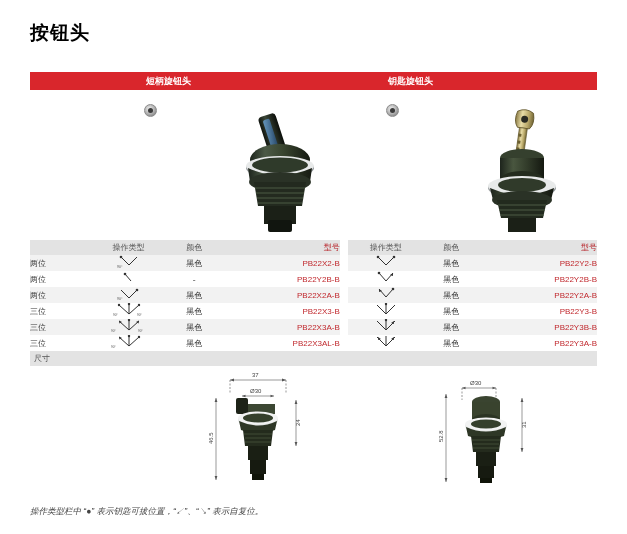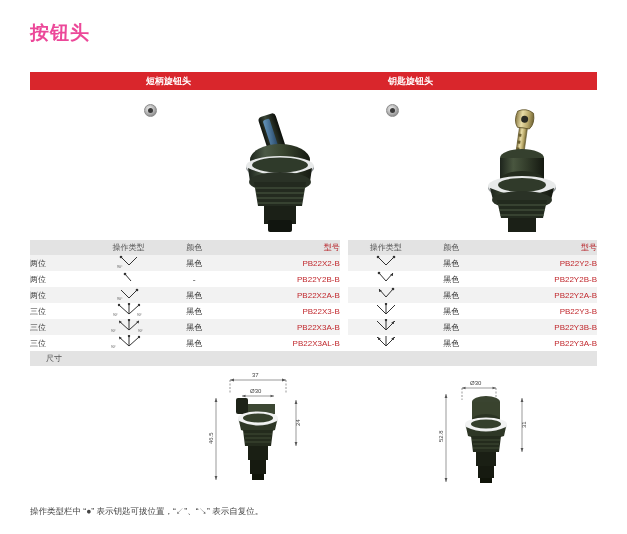--- a/index.html
+++ b/index.html
@@ -12,21 +12,21 @@
     color: #333;
     position: relative;
     overflow: hidden;
   }
   .page-title {
     position: absolute;
     left: 30px;
     top: 20px;
     font-size: 19px;
     font-weight: bold;
-    color: #ec4899;
+    color: #000000;
     letter-spacing: 1px;
   }
 
   
   .header-bar {
     position: absolute;
     left: 30px;
     top: 72px;
     width: 567px;
     height: 18px;
@@ -111,21 +111,21 @@
   .c-pos { width: 56px; color: #333; }
   .c-op  { width: 68px; text-align: center; }
   .c-color { width: 52px; text-align: center; font-family: Liberation Mono, monospace; }
   .c-model { width: 107px; text-align: right; color: #c0282d; }
   .divider-cell { width: 8px; background: #fff !important; }
 
   .dims-row td {
     background: #e3e3e3;
     color: #555;
     height: 15px;
-    padding-left: 16px;
+    padding-left: 4px;
   }
 
   
   .glyph { display:inline-block; position: relative; width: 40px; height: 14px; }
   .glyph svg { position:absolute; left:0; top:0; }
 
   
   .dim-area {
     position: absolute;
     left: 30px;
@@ -133,20 +133,21 @@
     width: 567px;
     height: 130px;
   }
 
   .footnote {
     position: absolute;
     left: 30px;
     top: 506px;
     font-size: 8.5px;
     color: #444;
+    font-style: italic;
   }
 
   .vline {
     position: absolute;
     top: 96px;
     left: 362px;
     width: 1px;
     height: 142px;
     background: #ffffff;
   }

